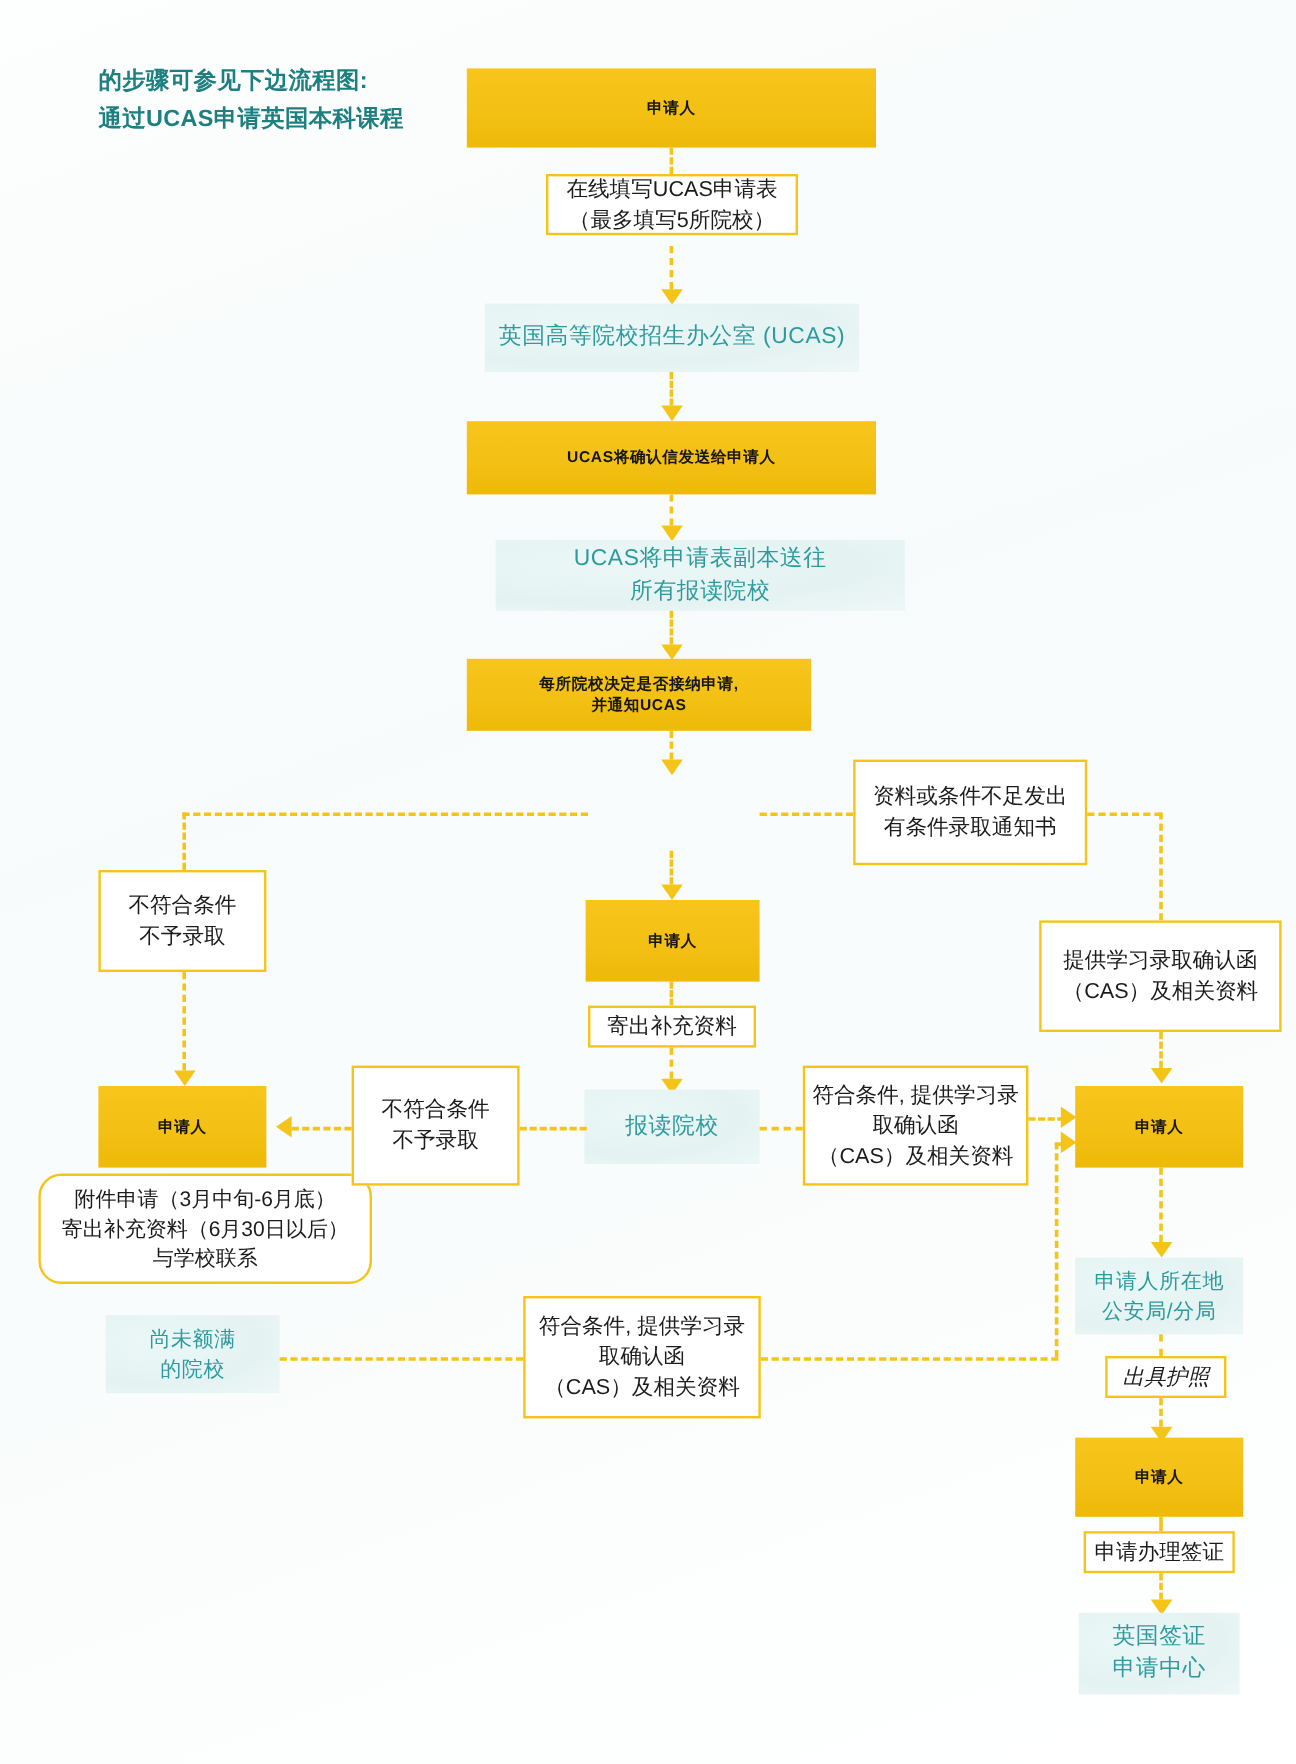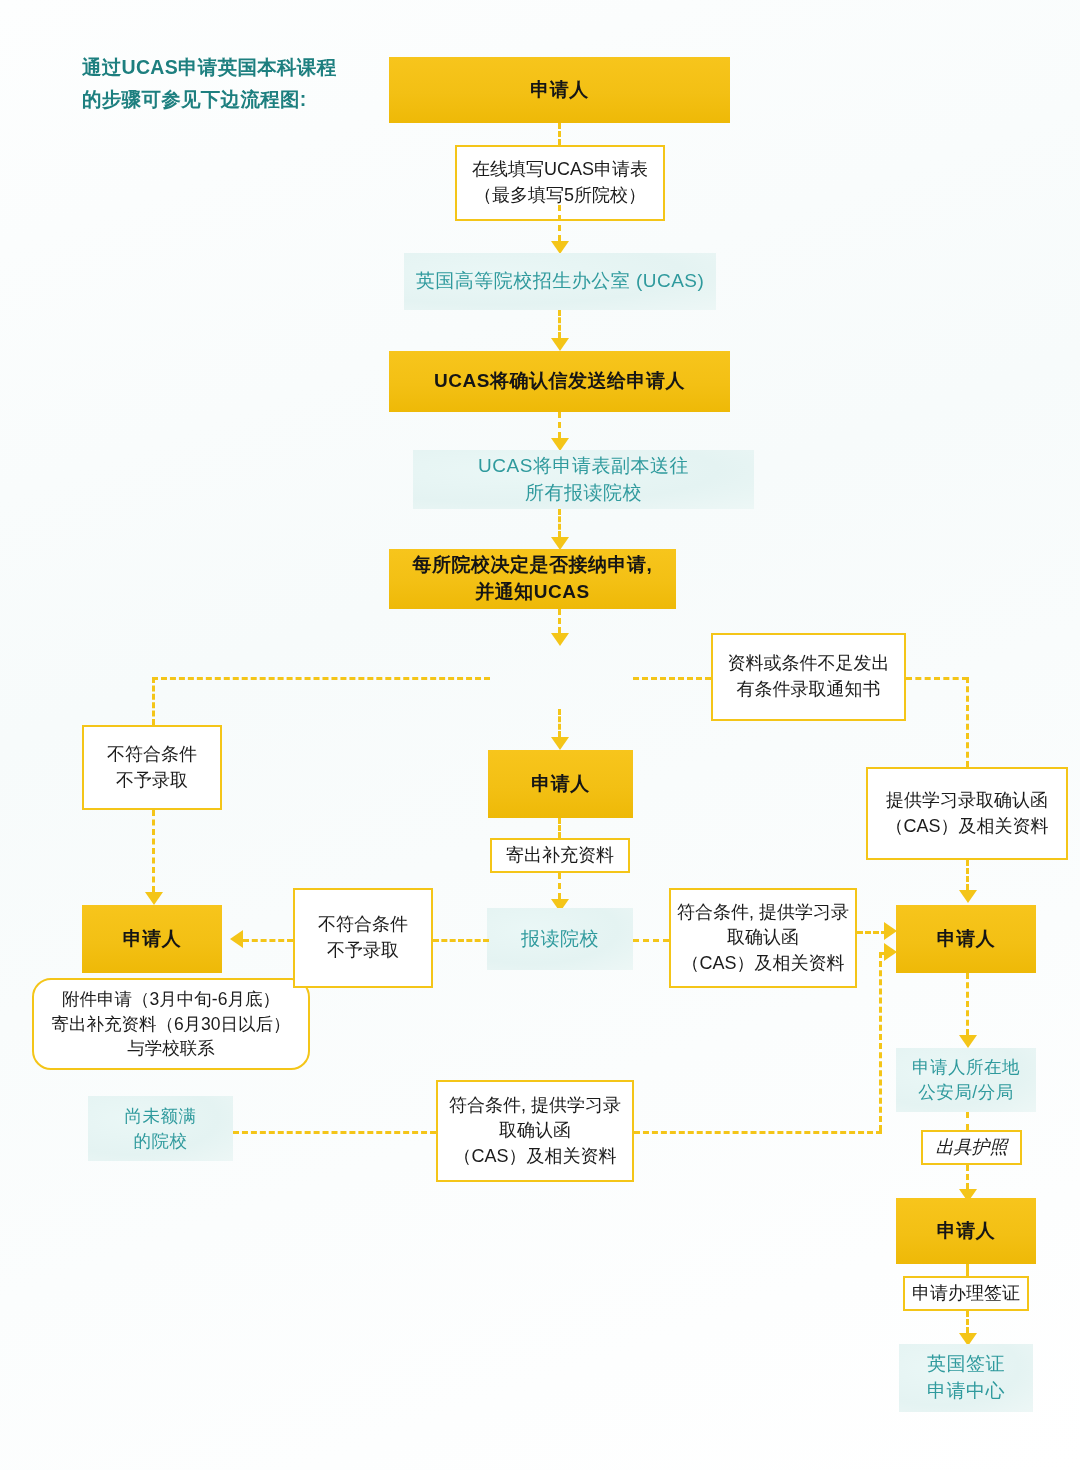--- a/index.html
+++ b/index.html
@@ -12,21 +12,21 @@
   #canvas{position:relative;width:1080px;height:1470px;
     background:linear-gradient(160deg,#fdfefe 0%,#f7fbfb 40%,#ffffff 100%);}
 
   
   .node{position:absolute;box-sizing:border-box;display:flex;
         align-items:center;justify-content:center;text-align:center;
         line-height:1.42;}
 
   .solid{                      
     background:linear-gradient(180deg,#f7c51c 0%,#f3c014 55%,#eeb907 100%);
-    color:#151515;font-weight:700;font-size:19px;letter-spacing:.5px;align-items:center;
+    color:#151515;font-weight:700;font-size:13px;letter-spacing:.5px;align-items:center;
   }
   .teal{                       
     background:radial-gradient(ellipse at 30% 35%,#eaf7f6 0%,#e4f3f2 60%,#edf7f6 100%);
     color:#2f9a9d;font-weight:400;font-size:19px;letter-spacing:.5px;
   }
   .outline{                    
     background:#ffffff;border:2px solid #f4c518;
     color:#1b1b1b;font-weight:400;font-size:18px;
   }
   .outline.sm{font-size:17.5px;}
@@ -49,31 +49,31 @@
   .arw-right{border-top:9px solid transparent;border-bottom:9px solid transparent;
              border-left:13px solid #f4c518;}
   .ln{display:block;}
 </style>
 </head>
 <body>
 
 <div id="canvas">
 
   <div id="title">
+    <span class="ln">的步骤可参见下边流程图:</span>
     <span class="ln">通过UCAS申请英国本科课程</span>
-    <span class="ln">的步骤可参见下边流程图:</span>
   </div>
 
   <div class="node solid" style="left:389px;top:57px;width:341px;height:66px;">
     <span>申请人</span>
   </div>
 
   <div class="vline" style="left:558px;top:123px;height:22px;"></div>
 
-  <div class="node outline" style="left:455px;top:145px;width:210px;height:76px;flex-direction:column;">
+  <div class="node outline" style="left:455px;top:145px;width:210px;height:51px;flex-direction:column;">
     <span class="ln">在线填写UCAS申请表</span>
     <span class="ln">（最多填写5所院校）</span>
   </div>
 
   <div class="vline" style="left:558px;top:205px;height:36px;"></div>
   <div class="arrow arw-down" style="left:551px;top:241px;"></div>
 
   <div class="node teal" style="left:404px;top:253px;width:312px;height:57px;">
     <span>英国高等院校招生办公室 (UCAS)</span>
   </div>

